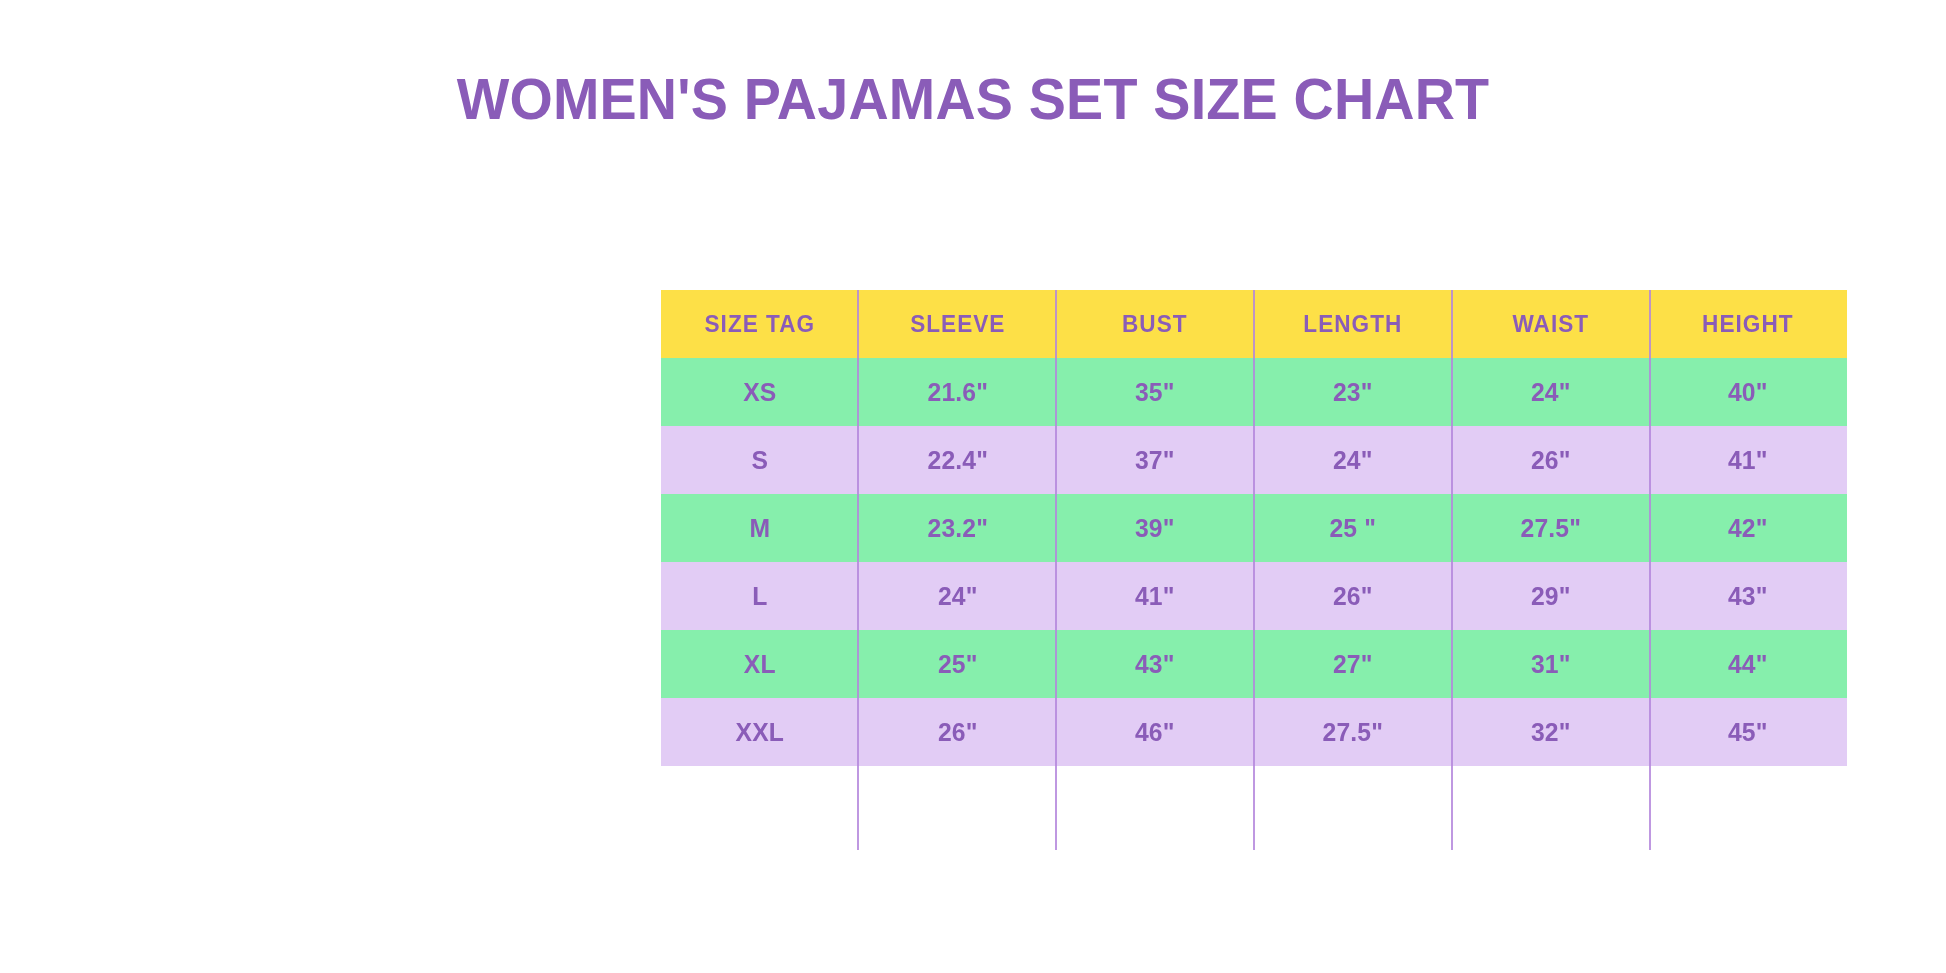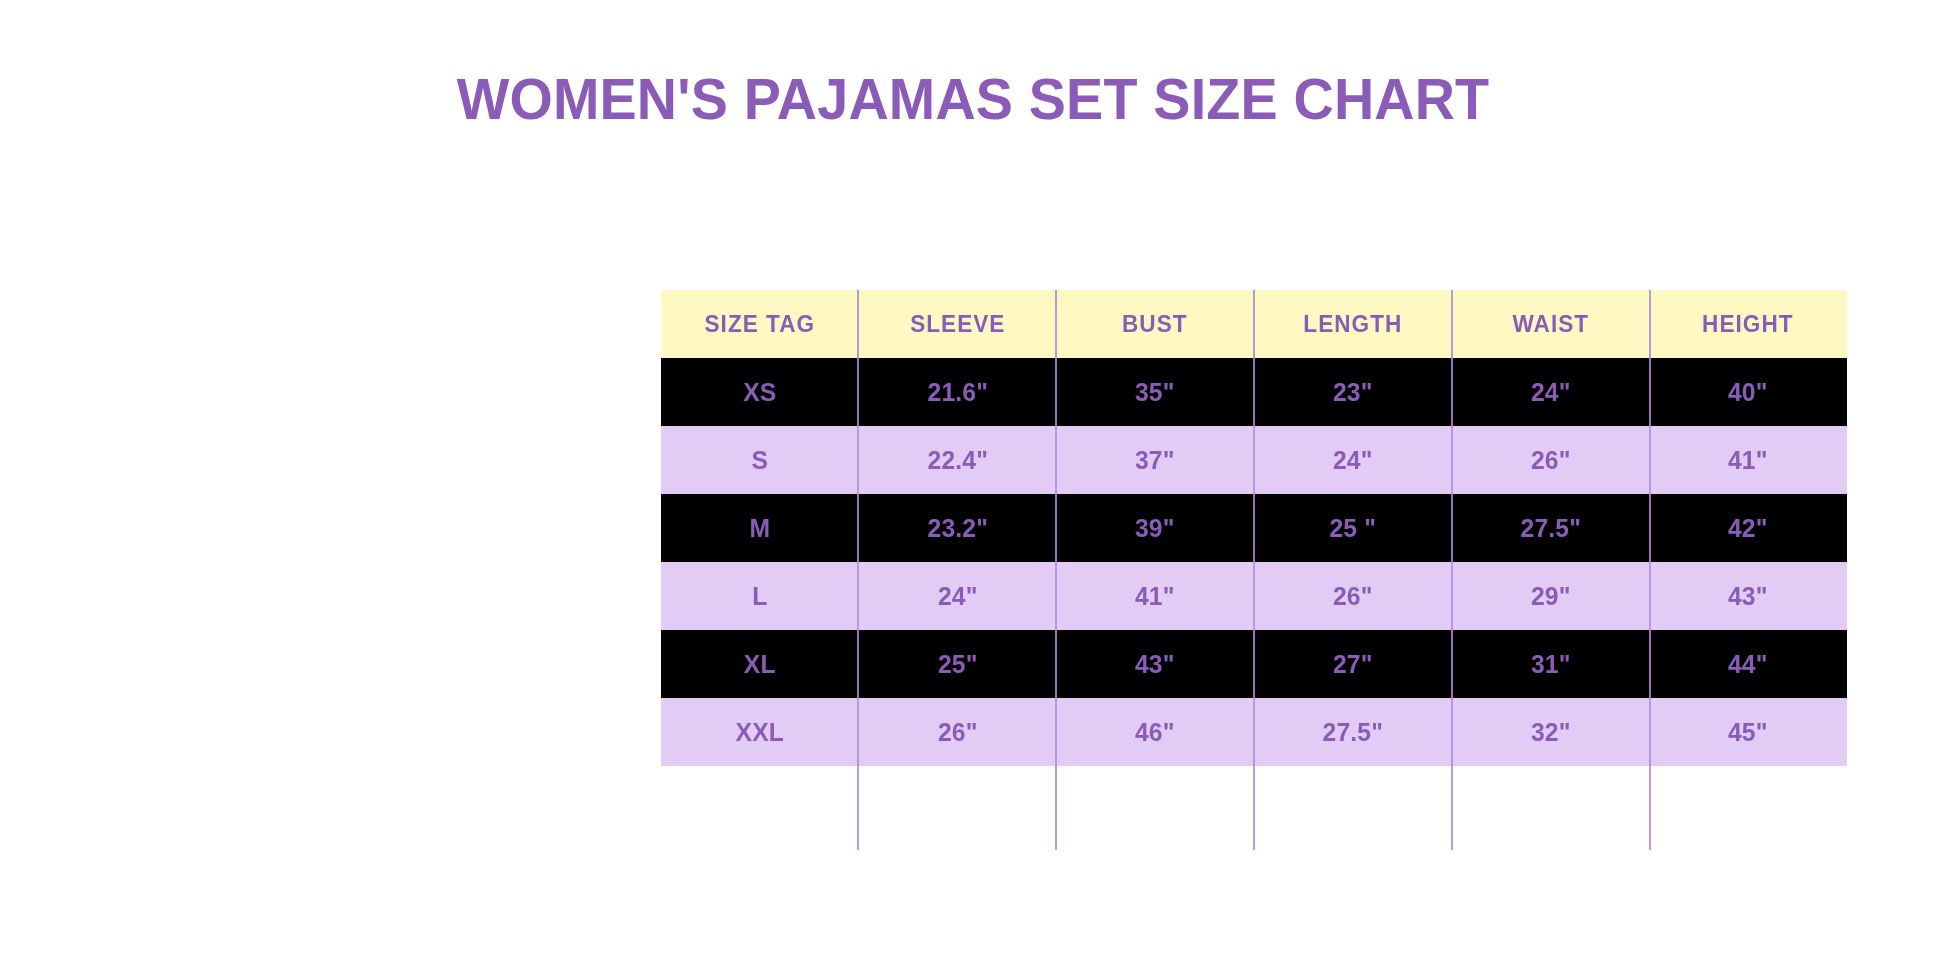--- a/index.html
+++ b/index.html
@@ -50,23 +50,23 @@
     width: 1186px;
     height: 544px;
   }
 
   .row {
     display: flex;
     width: 1186px;
     height: 68px;
   }
 
-  .row.header-row { height: 68px; background: #fef9c3; }
+  .row.header-row { height: 68px; background: #fde047; }
   .row.shaded     { background: #E2CCF5; }
-  .row.plain      { background: #000000; }
+  .row.plain      { background: #86efac; }
 
   .cell {
     width: 197.67px;
     height: 68px;
     display: flex;
     align-items: center;
     justify-content: center;
     font-size: 25px;
     font-weight: 700;
     color: #8A5CB8;

